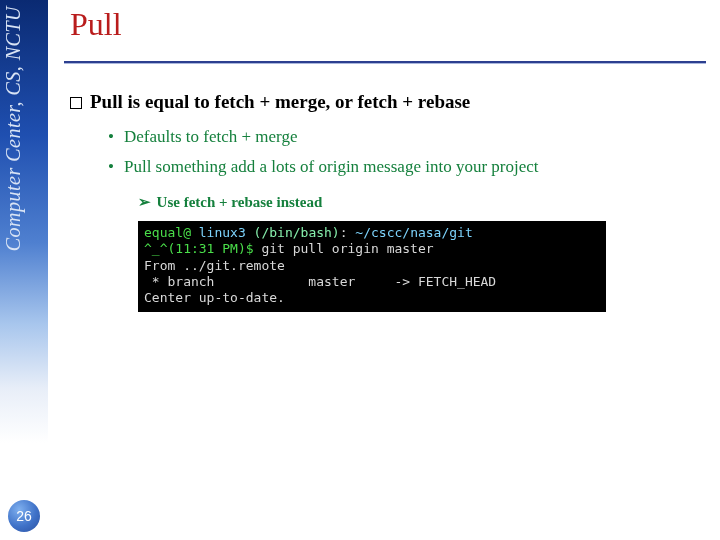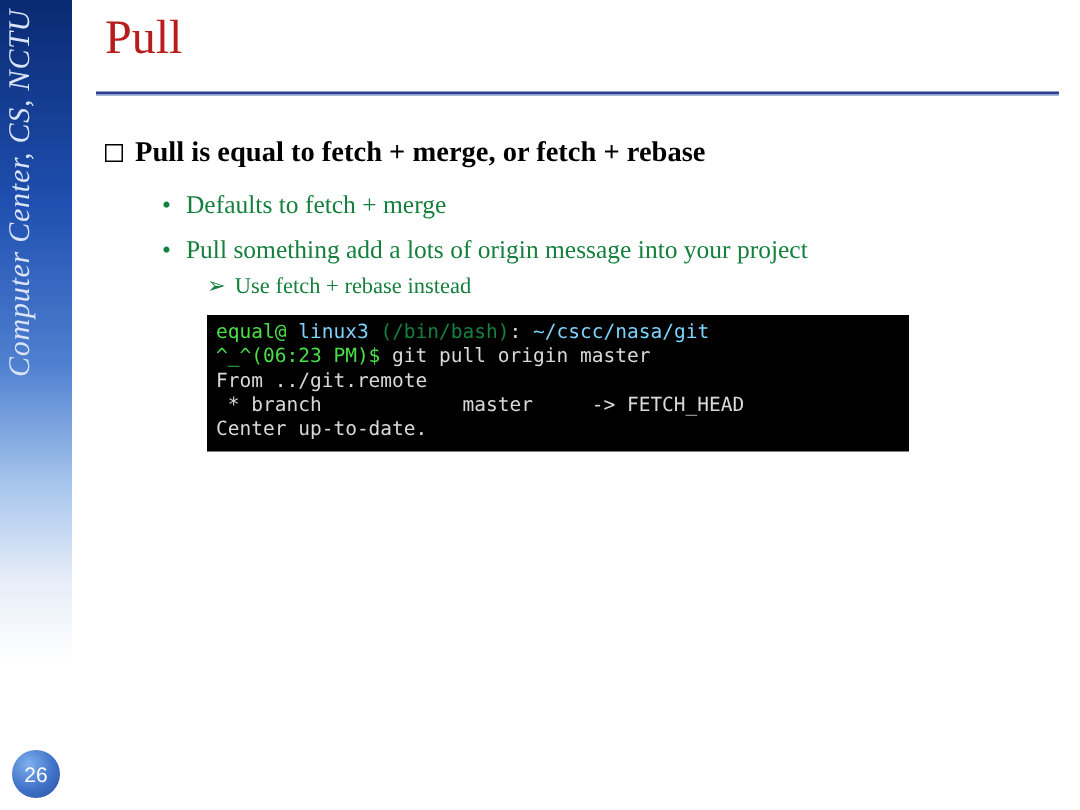--- a/index.html
+++ b/index.html
@@ -91,42 +91,43 @@
     color: #15803d;
   }
   .sub-item {
     margin-bottom: 10px;
   }
   .sub-item .dot {
     margin-right: 10px;
   }
   .sub-sub {
     margin-left: 30px;
-    margin-top: 4px;
+    margin-top: 16px;
     margin-bottom: 10px;
     font-size: 15px;
+    font-weight: bold;
   }
   .sub-sub .arr {
     margin-right: 6px;
   }
   .terminal {
     margin-left: 76px;
     margin-top: 6px;
     width: 468px;
     background: #000;
     font-family: "DejaVu Sans Mono", "Courier New", monospace;
     font-size: 13px;
     line-height: 1.25;
     padding: 4px 6px 6px 6px;
     color: #d8d8d8;
     white-space: pre;
   }
   .t-green  { color: #4adf4a; }
   .t-cyan   { color: #7dd3fc; }
-  .t-yellow { color: #15803d; }
+  .t-yellow { color: #86efac; }
   .t-text   { color: #d8d8d8; }
 </style>
 </head>
 <body>
 
 <div class="sidebar">
   <div class="sidebar-text">Computer Center, CS, NCTU</div>
 </div>
 
 <div class="page-number">26</div>
@@ -145,18 +146,18 @@
     </div>
     <div class="sub-item">
       <span class="dot">•</span><span>Pull something add a lots of origin message into your project</span>
       <div class="sub-sub">
         <span class="arr">➢</span><span>Use fetch + rebase instead</span>
       </div>
     </div>
   </div>
 
   <div class="terminal"><span class="t-green">equal@</span><span class="t-cyan"> linux3 </span><span class="t-yellow">(/bin/bash)</span><span class="t-text">: </span><span class="t-cyan">~/cscc/nasa/git</span>
-<span class="t-green">^_^(06:23 PM)$ </span><span class="t-text">git pull origin master</span>
+<span class="t-green">^_^(11:31 PM)$ </span><span class="t-text">git pull origin master</span>
 <span class="t-text">From ../git.remote</span>
 <span class="t-text"> * branch            master     -&gt; FETCH_HEAD</span>
 <span class="t-text">Center up-to-date.</span></div>
 
 </div>
 
 </body></html>

